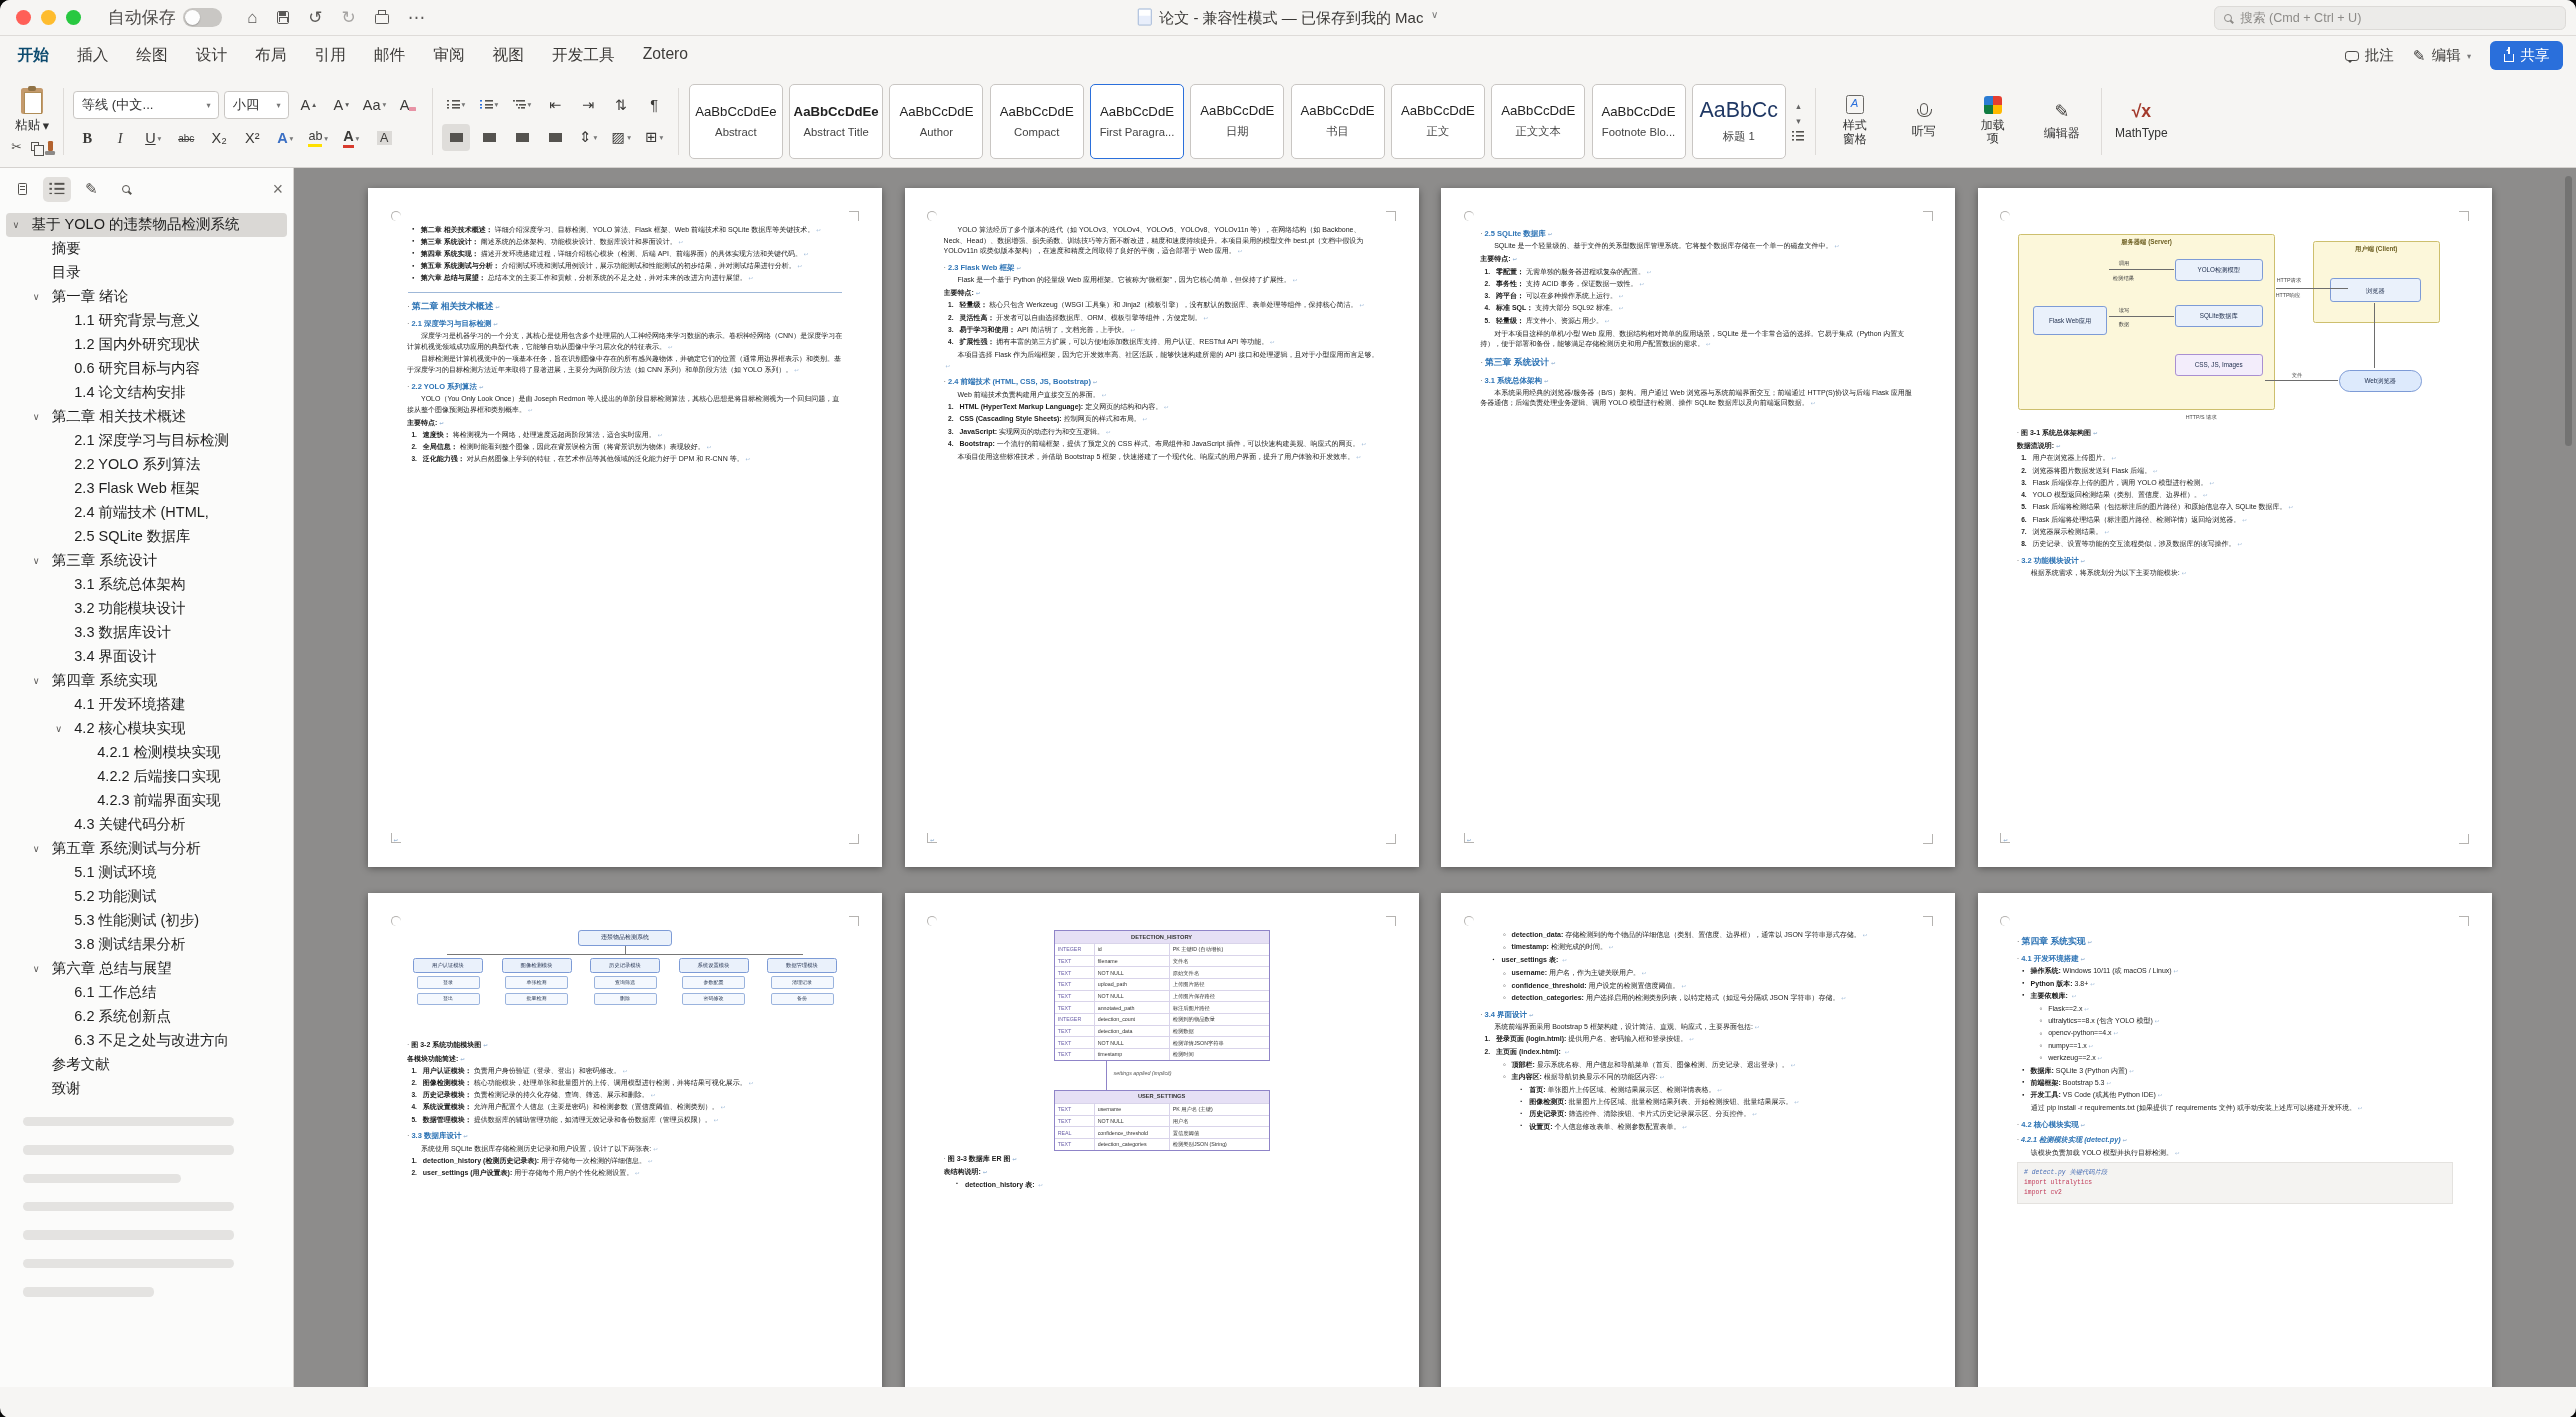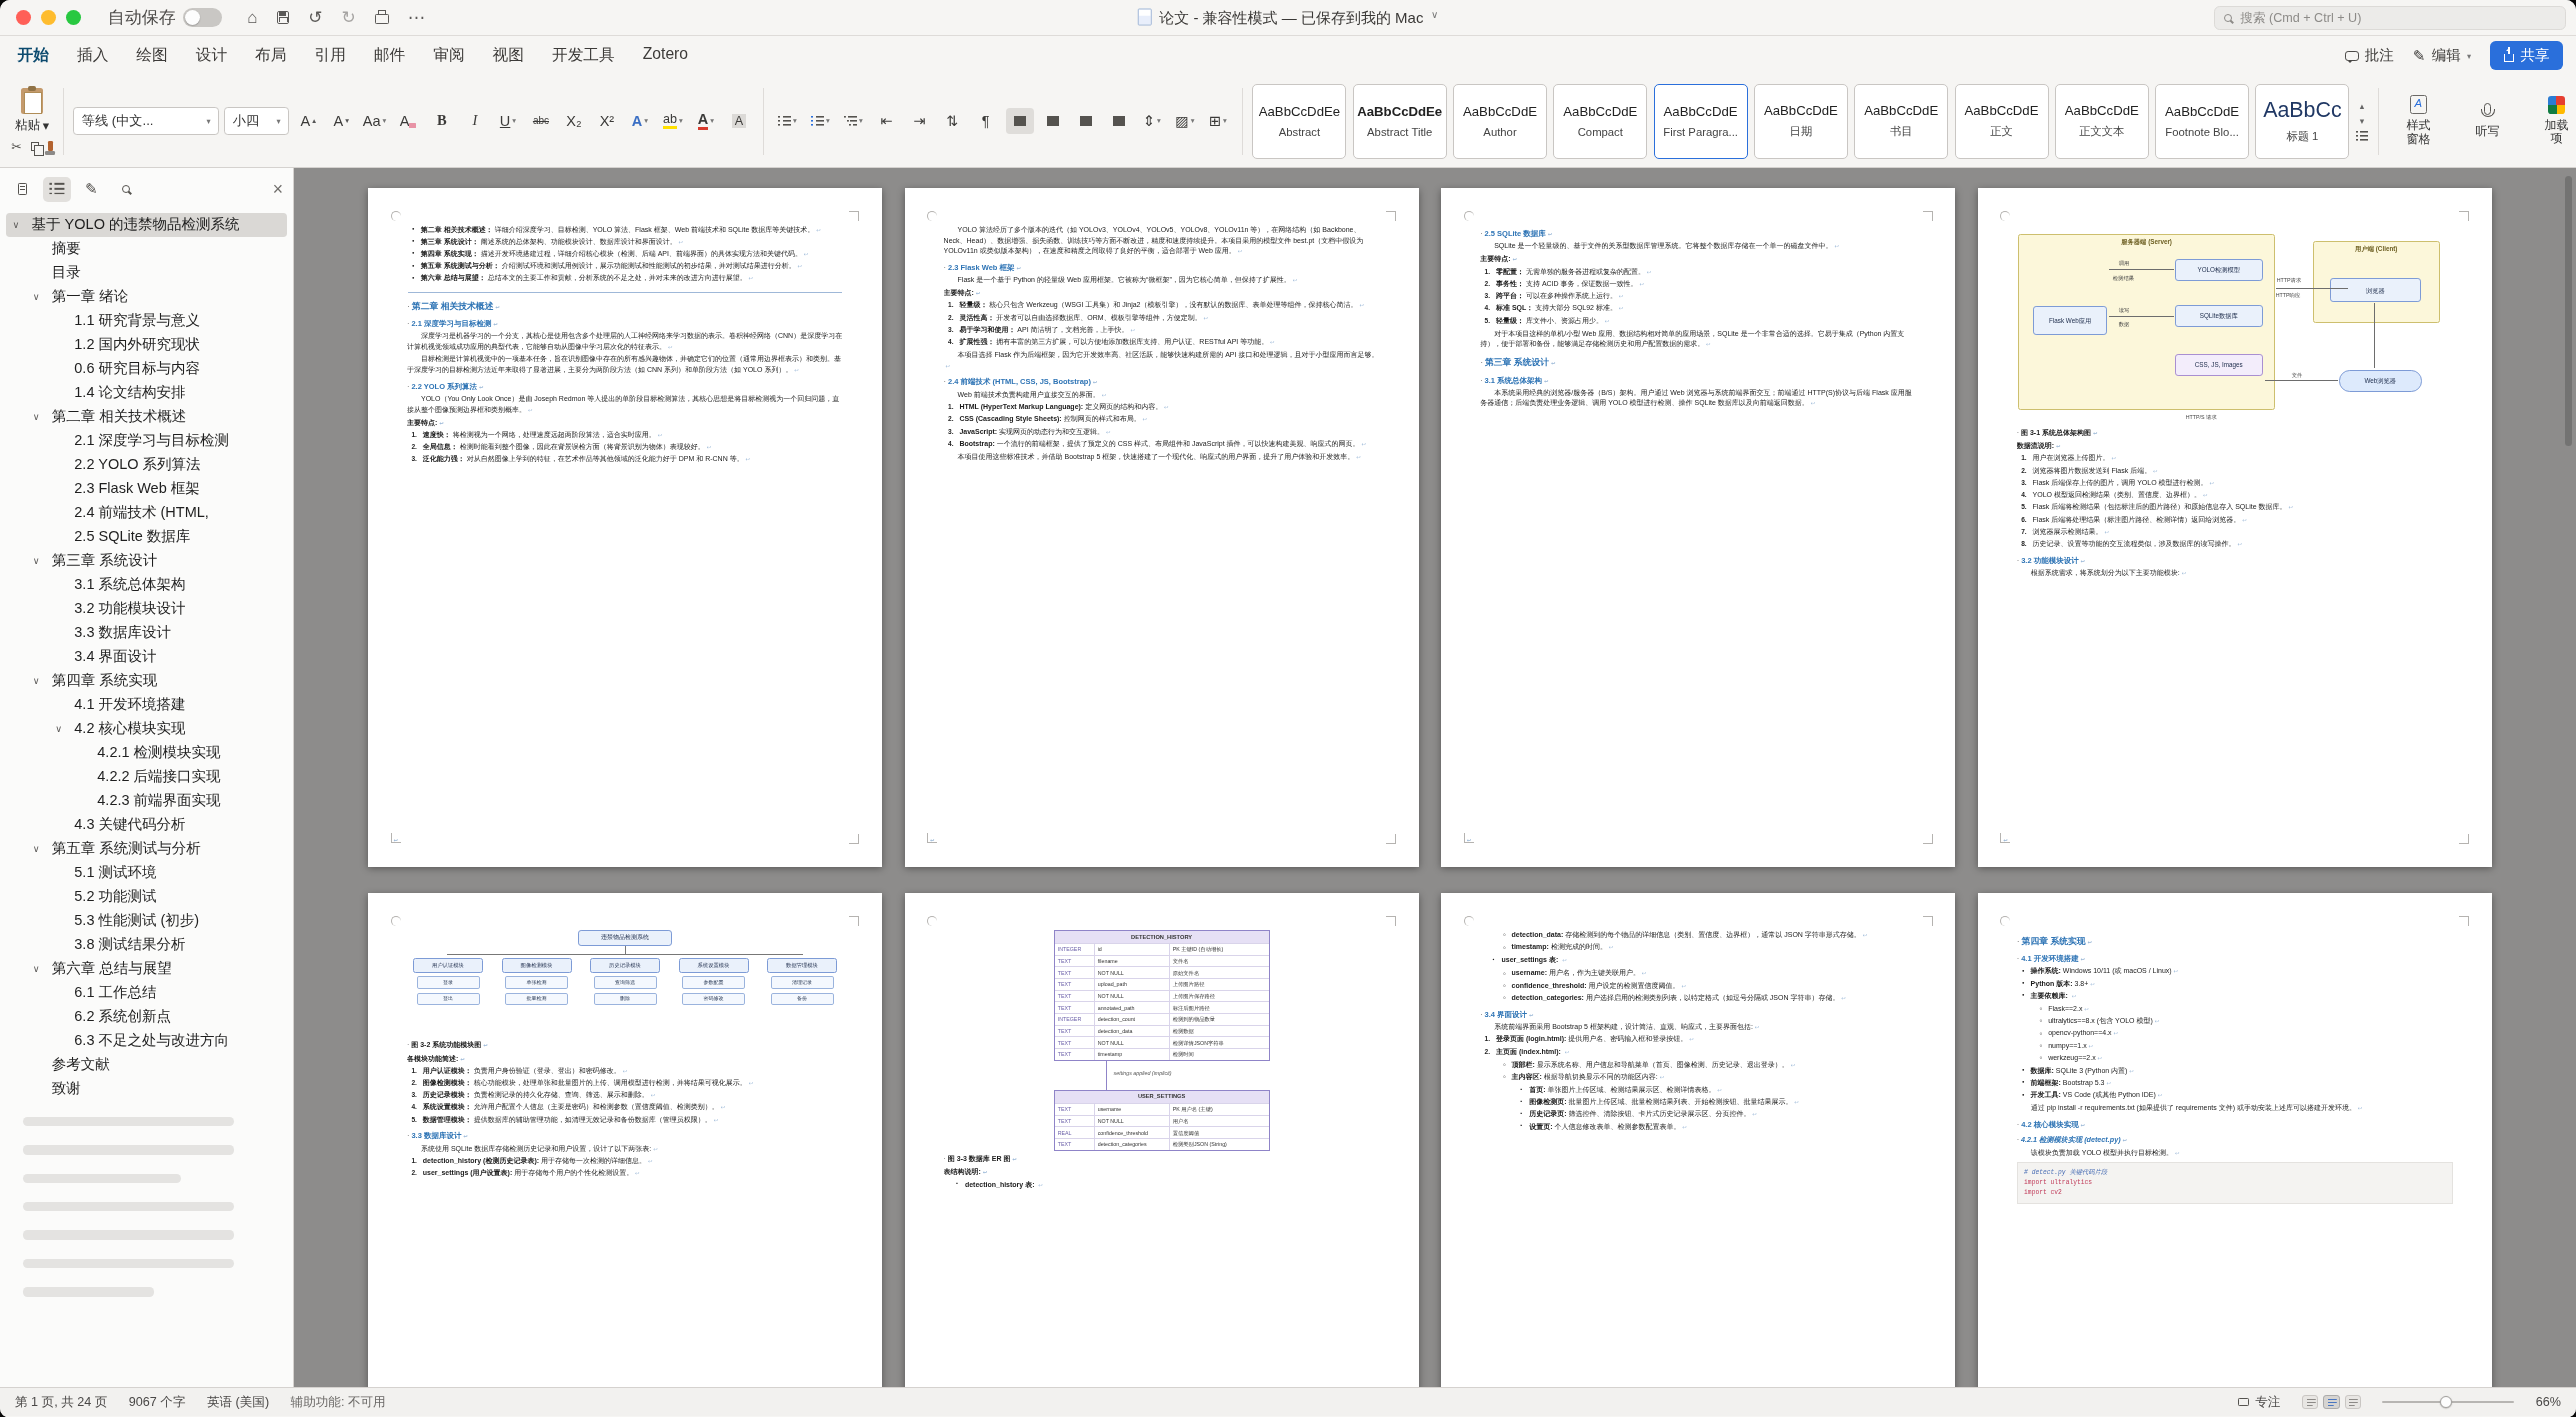--- a/index.html
+++ b/index.html
@@ -58,21 +58,21 @@
   .ic-clip{width:21.4px;height:26.4px;background:#c49a6c;border-radius:2.5px;position:relative;display:inline-block}
   .ic-clip::before{content:"";position:absolute;left:2.5px;top:4.4px;width:16.4px;height:19.5px;background:#fff;border:0.6px solid #b08d57}
   .ic-clip::after{content:"";position:absolute;left:6.3px;top:-1.9px;width:8.8px;height:4.4px;background:#8f behind;background:#8f7246;border-radius:1.9px}
   .pb-label{font-size:12.6px;color:#333;display:flex;gap:2.5px;align-items:center}
   .cliprow{display:flex;gap:8.8px;align-items:center}
   .smico{font-size:12.6px;color:#55534f;display:inline-flex}
   .ic-copy{width:8.2px;height:9.4px;border:1.3px solid #55534f;position:relative;display:inline-block}
   .ic-copy::after{content:"";position:absolute;left:1.9px;top:1.9px;width:8.2px;height:9.4px;border:1.3px solid #55534f;background:#f6f5f3}
   .ic-painter{width:5px;height:10px;background:#b3622f;border-radius:1.3px;position:relative;display:inline-block}
   .ic-painter::after{content:"";position:absolute;left:-2.5px;top:10px;width:10px;height:3.8px;background:#8c8a88;border-radius:1.3px}
-  .fg,.pg{display:flex;flex-direction:row;gap:6.3px;flex:none}
+  .fg,.pg{display:flex;flex-direction:column;gap:6.3px;flex:none}
   .frow{display:flex;align-items:center;gap:5px}
   .combo{display:flex;align-items:center;justify-content:space-between;background:#fff;border:0.6px solid #c9c6c3;border-radius:3.8px;height:28px;padding:0 7.5px;font-size:13.2px;color:#333}
   .combo .arr{font-size:8.2px;color:#777;margin-left:5px}
   .w230{width:146px}.w100{width:65px}
   .rb{min-width:28px;height:26.4px;display:inline-flex;align-items:center;justify-content:center;border-radius:3.8px;font-size:14.5px;color:#3b3a38;gap:1.9px;padding:0 2.5px}
   .rb .arr{font-size:7.5px;color:#777}
   .rb.sel{background:#dfddda}
   .tiny{font-size:7.5px;color:#555}
   .gB{font-family:"Liberation Serif",serif;font-weight:700}
   .gI{font-family:"Liberation Serif",serif;font-style:italic}
@@ -1032,38 +1032,15 @@
                 <div class="imp">import ultralytics</div>
                 <div class="imp">import cv2</div>
               </div>
             </div>
           </div>
         </div>
       <div class="vscroll"></div>
     </div>
   </div>
 
-  <footer class="statusbar">
-    <div class="sb-left">
-      <span class="st">第 1 页, 共 24 页</span>
-      <span class="st">9067 个字</span>
-      <span class="st">英语 (美国)</span>
-      <span class="st dim2">辅助功能: 不可用</span>
-    </div>
-    <div class="sb-right">
-      <span class="st">
-        <i class="ic-focus"></i>
-        <span>专注</span>
-      </span>
-      <span class="viewicons">
-        <i class="vi"></i>
-        <i class="vi sel"></i>
-        <i class="vi"></i>
-      </span>
-      <span class="slider">
-          <i class="knob2"></i>
-        </span>
-      <span class="st">66%</span>
-    </div>
-  </footer>
 
 </div>
 
 
 </body></html>

